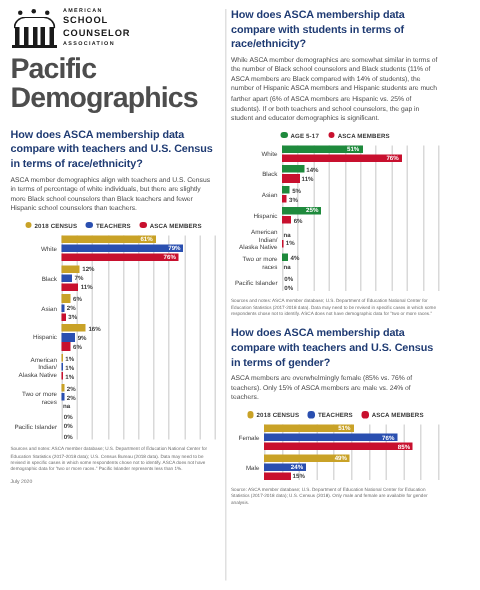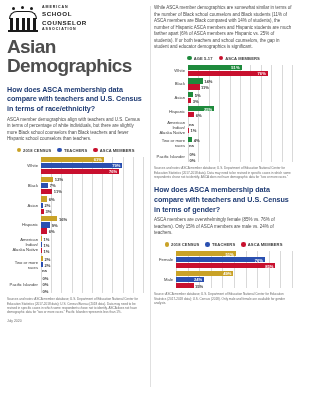--- a/index.html
+++ b/index.html
@@ -113,21 +113,21 @@
         <div class="logo-base"></div>
       </div>
       <div class="logo-text">
         <div>AMERICAN</div>
         <div>SCHOOL</div>
         <div>COUNSELOR</div>
         <div>ASSOCIATION</div>
       </div>
     </div>
 
-    <div class="main-title">Asian Demographics</div>
+    <div class="main-title">Pacific Demographics</div>
 
     <h2 class="sec">How does ASCA membership data compare with teachers and U.S. Census in terms of race/ethnicity?</h2>
     <p class="body">ASCA member demographics align with teachers and U.S. Census in terms of percentage of white individuals, but there are slightly more Black school counselors than Black teachers and fewer Hispanic school counselors than teachers.</p>
 
     <div class="legend" id="legend-0">
         <div class="legend-item">
           <span class="legend-dot" style="background: rgb(201, 162, 39);"></span>
           <span class="legend-label">2018 CENSUS</span>
         </div>
         <div class="legend-item">
@@ -293,20 +293,21 @@
           </div>
         </div>
       </div>
 
     <div class="source">Sources and notes: ASCA member database; U.S. Department of Education National Center for Education Statistics (2017-2018 data); U.S. Census Bureau (2018 data). Data may need to be revised in specific cases in which some respondents chose not to identify. ASCA does not have demographic data for "two or more races." Pacific Islander represents less than 1%.</div>
     <div class="date">July 2020</div>
   </div>
 
   <div class="col-right">
 
+    <h2 class="sec">How does ASCA membership data compare with students in terms of race/ethnicity?</h2>
     <p class="body">While ASCA member demographics are somewhat similar in terms of the number of Black school counselors and Black students (11% of ASCA members are Black compared with 14% of students), the number of Hispanic ASCA members and Hispanic students are much farther apart (6% of ASCA members are Hispanic vs. 25% of students). If or both teachers and school counselors, the gap in student and educator demographics is significant.</p>
 
     <div class="legend lg-right" id="legend-1">
         <div class="legend-item">
           <span class="legend-dot" style="background: rgb(30, 138, 60);"></span>
           <span class="legend-label">AGE 5-17</span>
         </div>
         <div class="legend-item">
           <span class="legend-dot" style="background: rgb(200, 16, 46);"></span>
           <span class="legend-label">ASCA MEMBERS</span>

